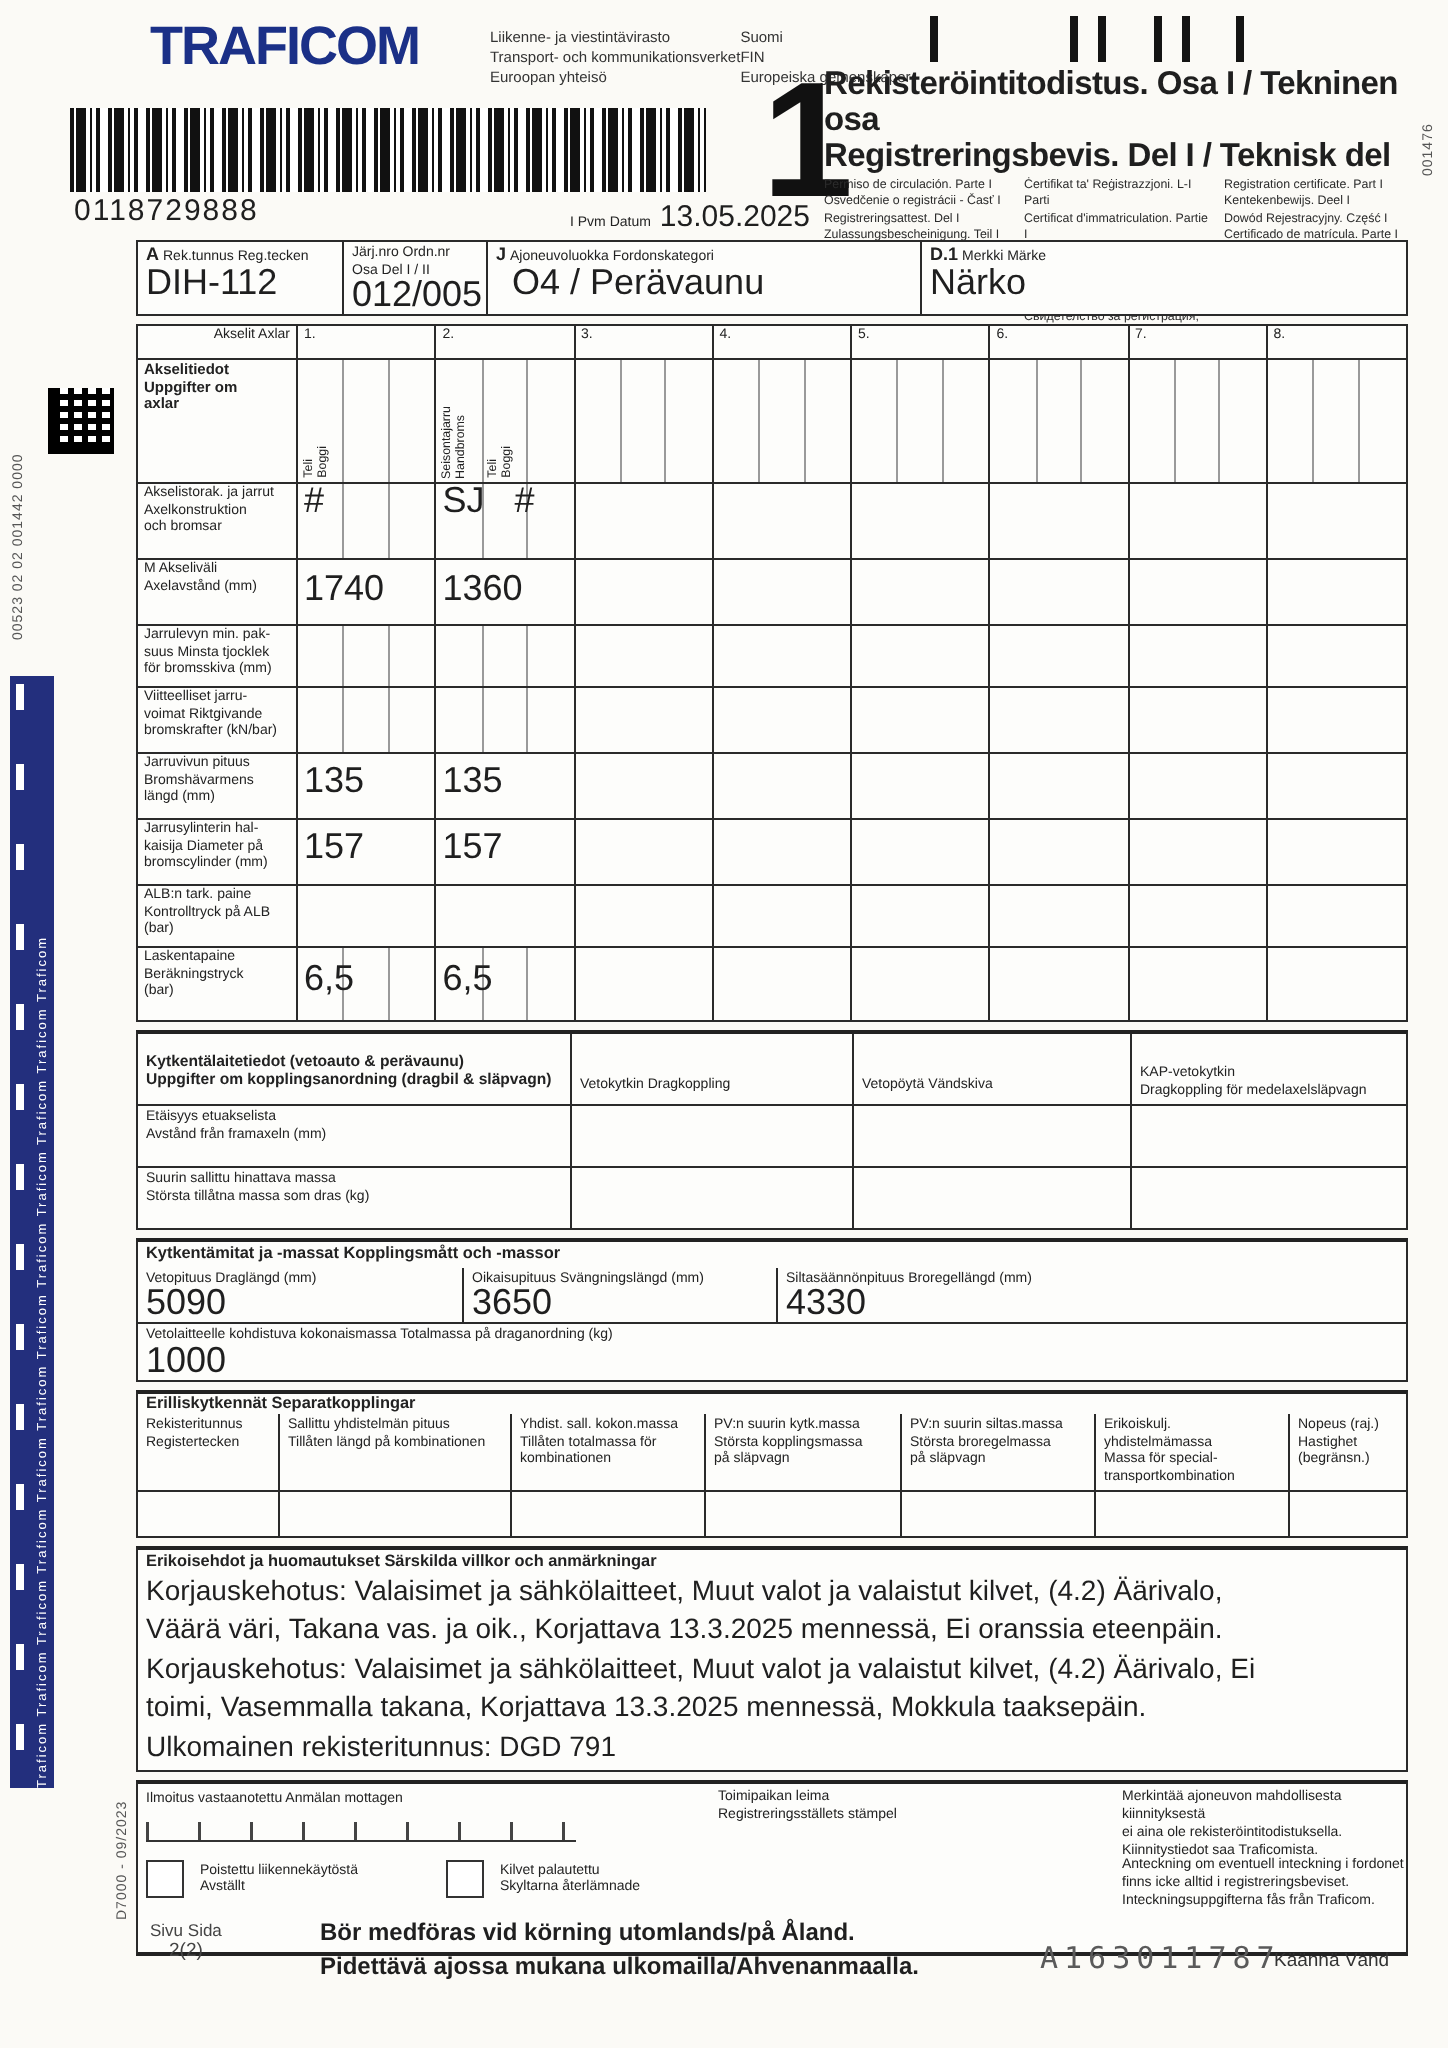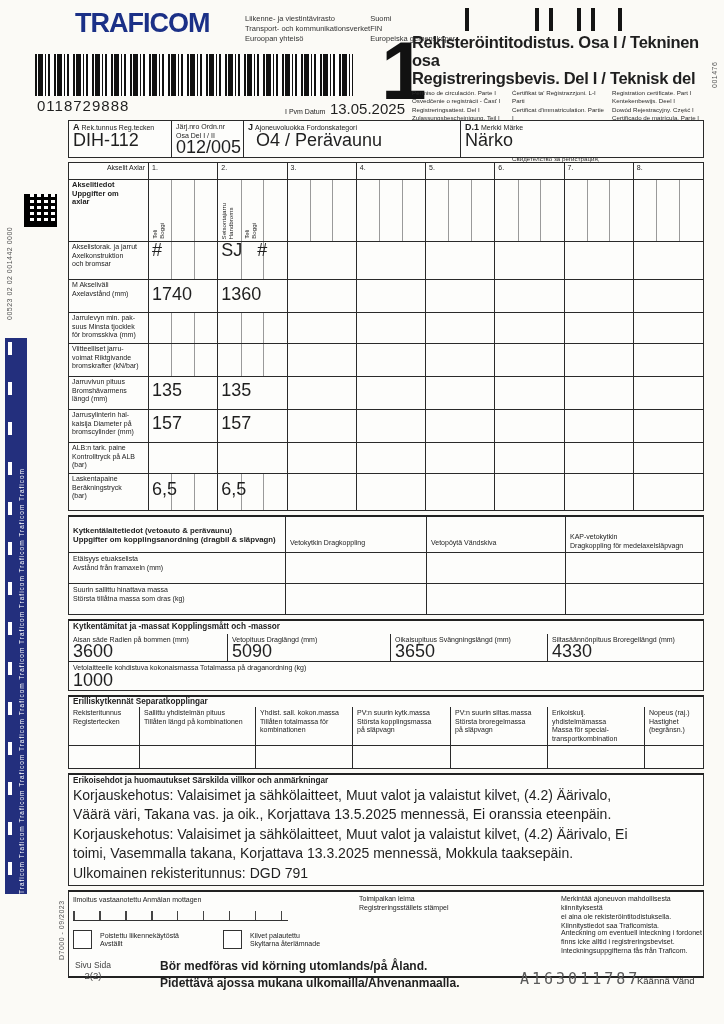--- a/index.html
+++ b/index.html
@@ -311,24 +311,20 @@
 Största tillåtna massa som dras (kg)</div>
         <div class="cell" style="width:141px"></div>
         <div class="cell" style="width:139px"></div>
         <div class="cell" style="flex:1"></div>
       </div>
     </div>
 
     <div class="sec thicktop">
       <div class="lbl bold" style="font-size:8.2px;padding:2px 4px">Kytkentämitat ja -massat Kopplingsmått och -massor</div>
       <div class="row" style="border-bottom:1px solid #2a2a2a">
-        <div class="cell" style="width:159px">
-          <div class="lbl">Aisan säde Radien på bommen (mm)</div>
-          <div class="val">3600</div>
-        </div>
         <div class="cell" style="width:163px">
           <div class="lbl">Vetopituus Draglängd (mm)</div>
           <div class="val">5090</div>
         </div>
         <div class="cell" style="width:157px">
           <div class="lbl">Oikaisupituus Svängningslängd (mm)</div>
           <div class="val">3650</div>
         </div>
         <div class="cell" style="flex:1">
           <div class="lbl">Siltasäännönpituus Broregellängd (mm)</div>
@@ -373,21 +369,21 @@
         <div class="cell" style="width:98px"></div>
         <div class="cell" style="width:97px"></div>
         <div class="cell" style="width:97px"></div>
         <div class="cell" style="flex:1"></div>
       </div>
     </div>
 
     <div class="sec thicktop" style="padding:2px 4px">
       <div class="lbl bold" style="font-size:8.2px">Erikoisehdot ja huomautukset Särskilda villkor och anmärkningar</div>
       <div class="sc-line">Korjauskehotus: Valaisimet ja sähkölaitteet, Muut valot ja valaistut kilvet, (4.2) Äärivalo,</div>
-      <div class="sc-line">Väärä väri, Takana vas. ja oik., Korjattava 13.5.2025 mennessä, Ei oranssia eteenpäin.</div>
+      <div class="sc-line">Väärä väri, Takana vas. ja oik., Korjattava 13.3.2025 mennessä, Ei oranssia eteenpäin.</div>
       <div class="sc-line">Korjauskehotus: Valaisimet ja sähkölaitteet, Muut valot ja valaistut kilvet, (4.2) Äärivalo, Ei</div>
       <div class="sc-line">toimi, Vasemmalla takana, Korjattava 13.3.2025 mennessä, Mokkula taaksepäin.</div>
       <div class="sc-line">Ulkomainen rekisteritunnus: DGD 791</div>
     </div>
 
     <div class="sec thicktop" style="border-bottom:2.5px solid #222;padding:2px 4px;height:80px;position:relative">
       <span class="lbl pre abs" style="left:290px;top:3px">Toimipaikan leima
 Registreringsställets stämpel</span>
       <div class="lbl pre abs" style="left:492px;top:2px;line-height:9px">Merkintää ajoneuvon mahdollisesta kiinnityksestä
 ei aina ole rekisteröintitodistuksella.

